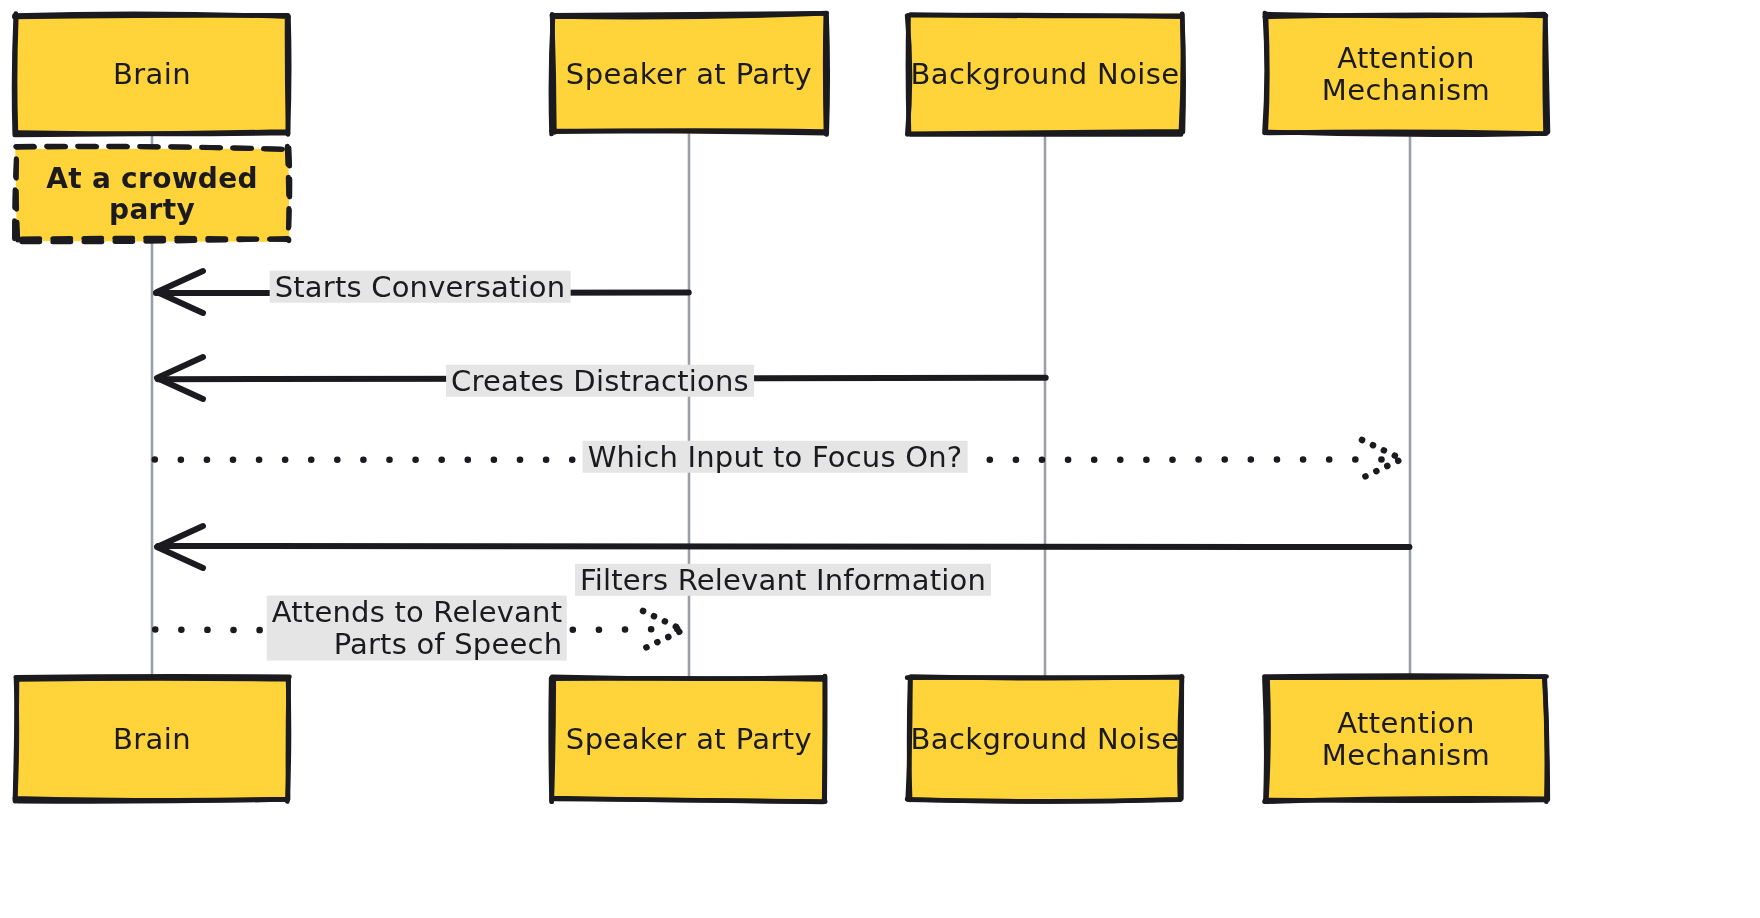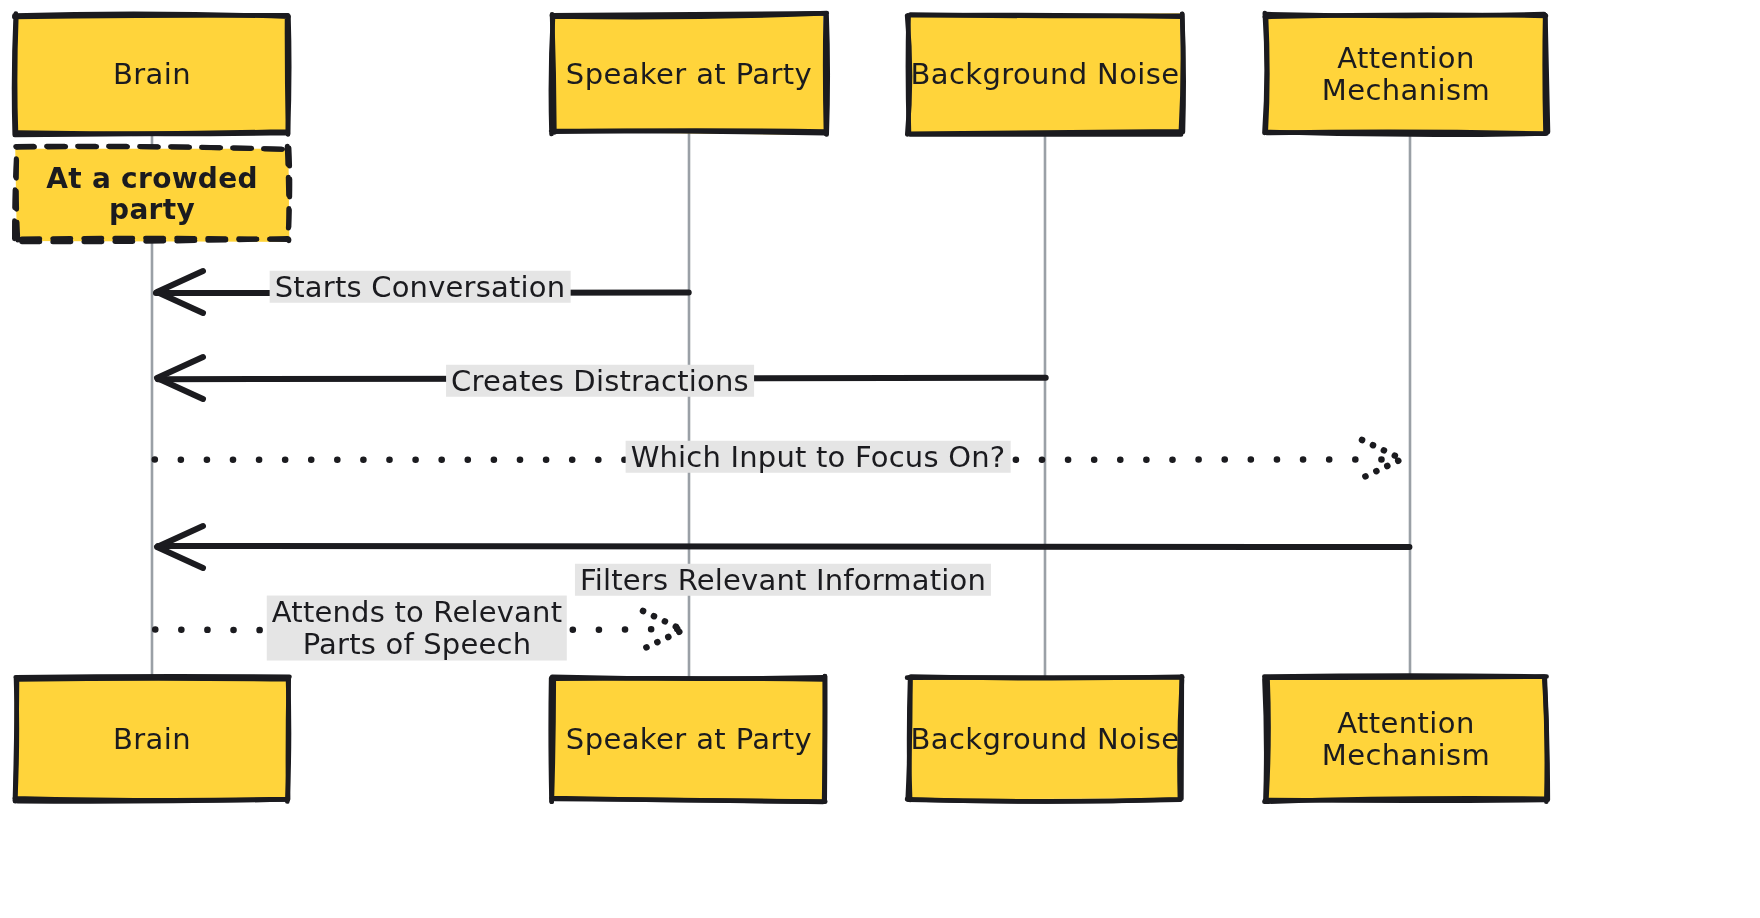--- a/index.html
+++ b/index.html
@@ -100,18 +100,18 @@
       <div class="lbl box-lbl ctr" style="left: 1045px; top: 74px;">Background Noise</div>
       <div class="lbl box-lbl ctr" style="left: 1045px; top: 739px;">Background Noise</div>
       <div class="lbl box-lbl ctr" style="left: 1406px; top: 74px;">Attention
 Mechanism</div>
       <div class="lbl box-lbl ctr" style="left: 1406px; top: 739px;">Attention
 Mechanism</div>
       <div class="lbl note-lbl ctr" style="left: 152px; top: 194px;">At a crowded
 party</div>
       <div class="lbl msg-lbl ctr" style="left: 420px; top: 287px;">Starts Conversation</div>
       <div class="lbl msg-lbl ctr" style="left: 600px; top: 373px; margin-top: 8px;">Creates Distractions</div>
-      <div class="lbl msg-lbl ctr" style="left: 775px; top: 457px; margin-left: 43px;">Which Input to Focus On?</div>
+      <div class="lbl msg-lbl ctr" style="left: 775px; top: 457px;">Which Input to Focus On?</div>
       <div class="lbl msg-lbl ctr" style="left: 783px; top: 544px; margin-top: 36px;">Filters Relevant Information</div>
-      <div class="lbl msg-lbl ctr" style="left: 417px; top: 628px;">Attends to Relevant
+      <div class="lbl msg-lbl ctr" style="left: 417px; top: 628px; text-align: right;">Attends to Relevant
 Parts of Speech</div>
     </div>
 </div>
 
 </body></html>

